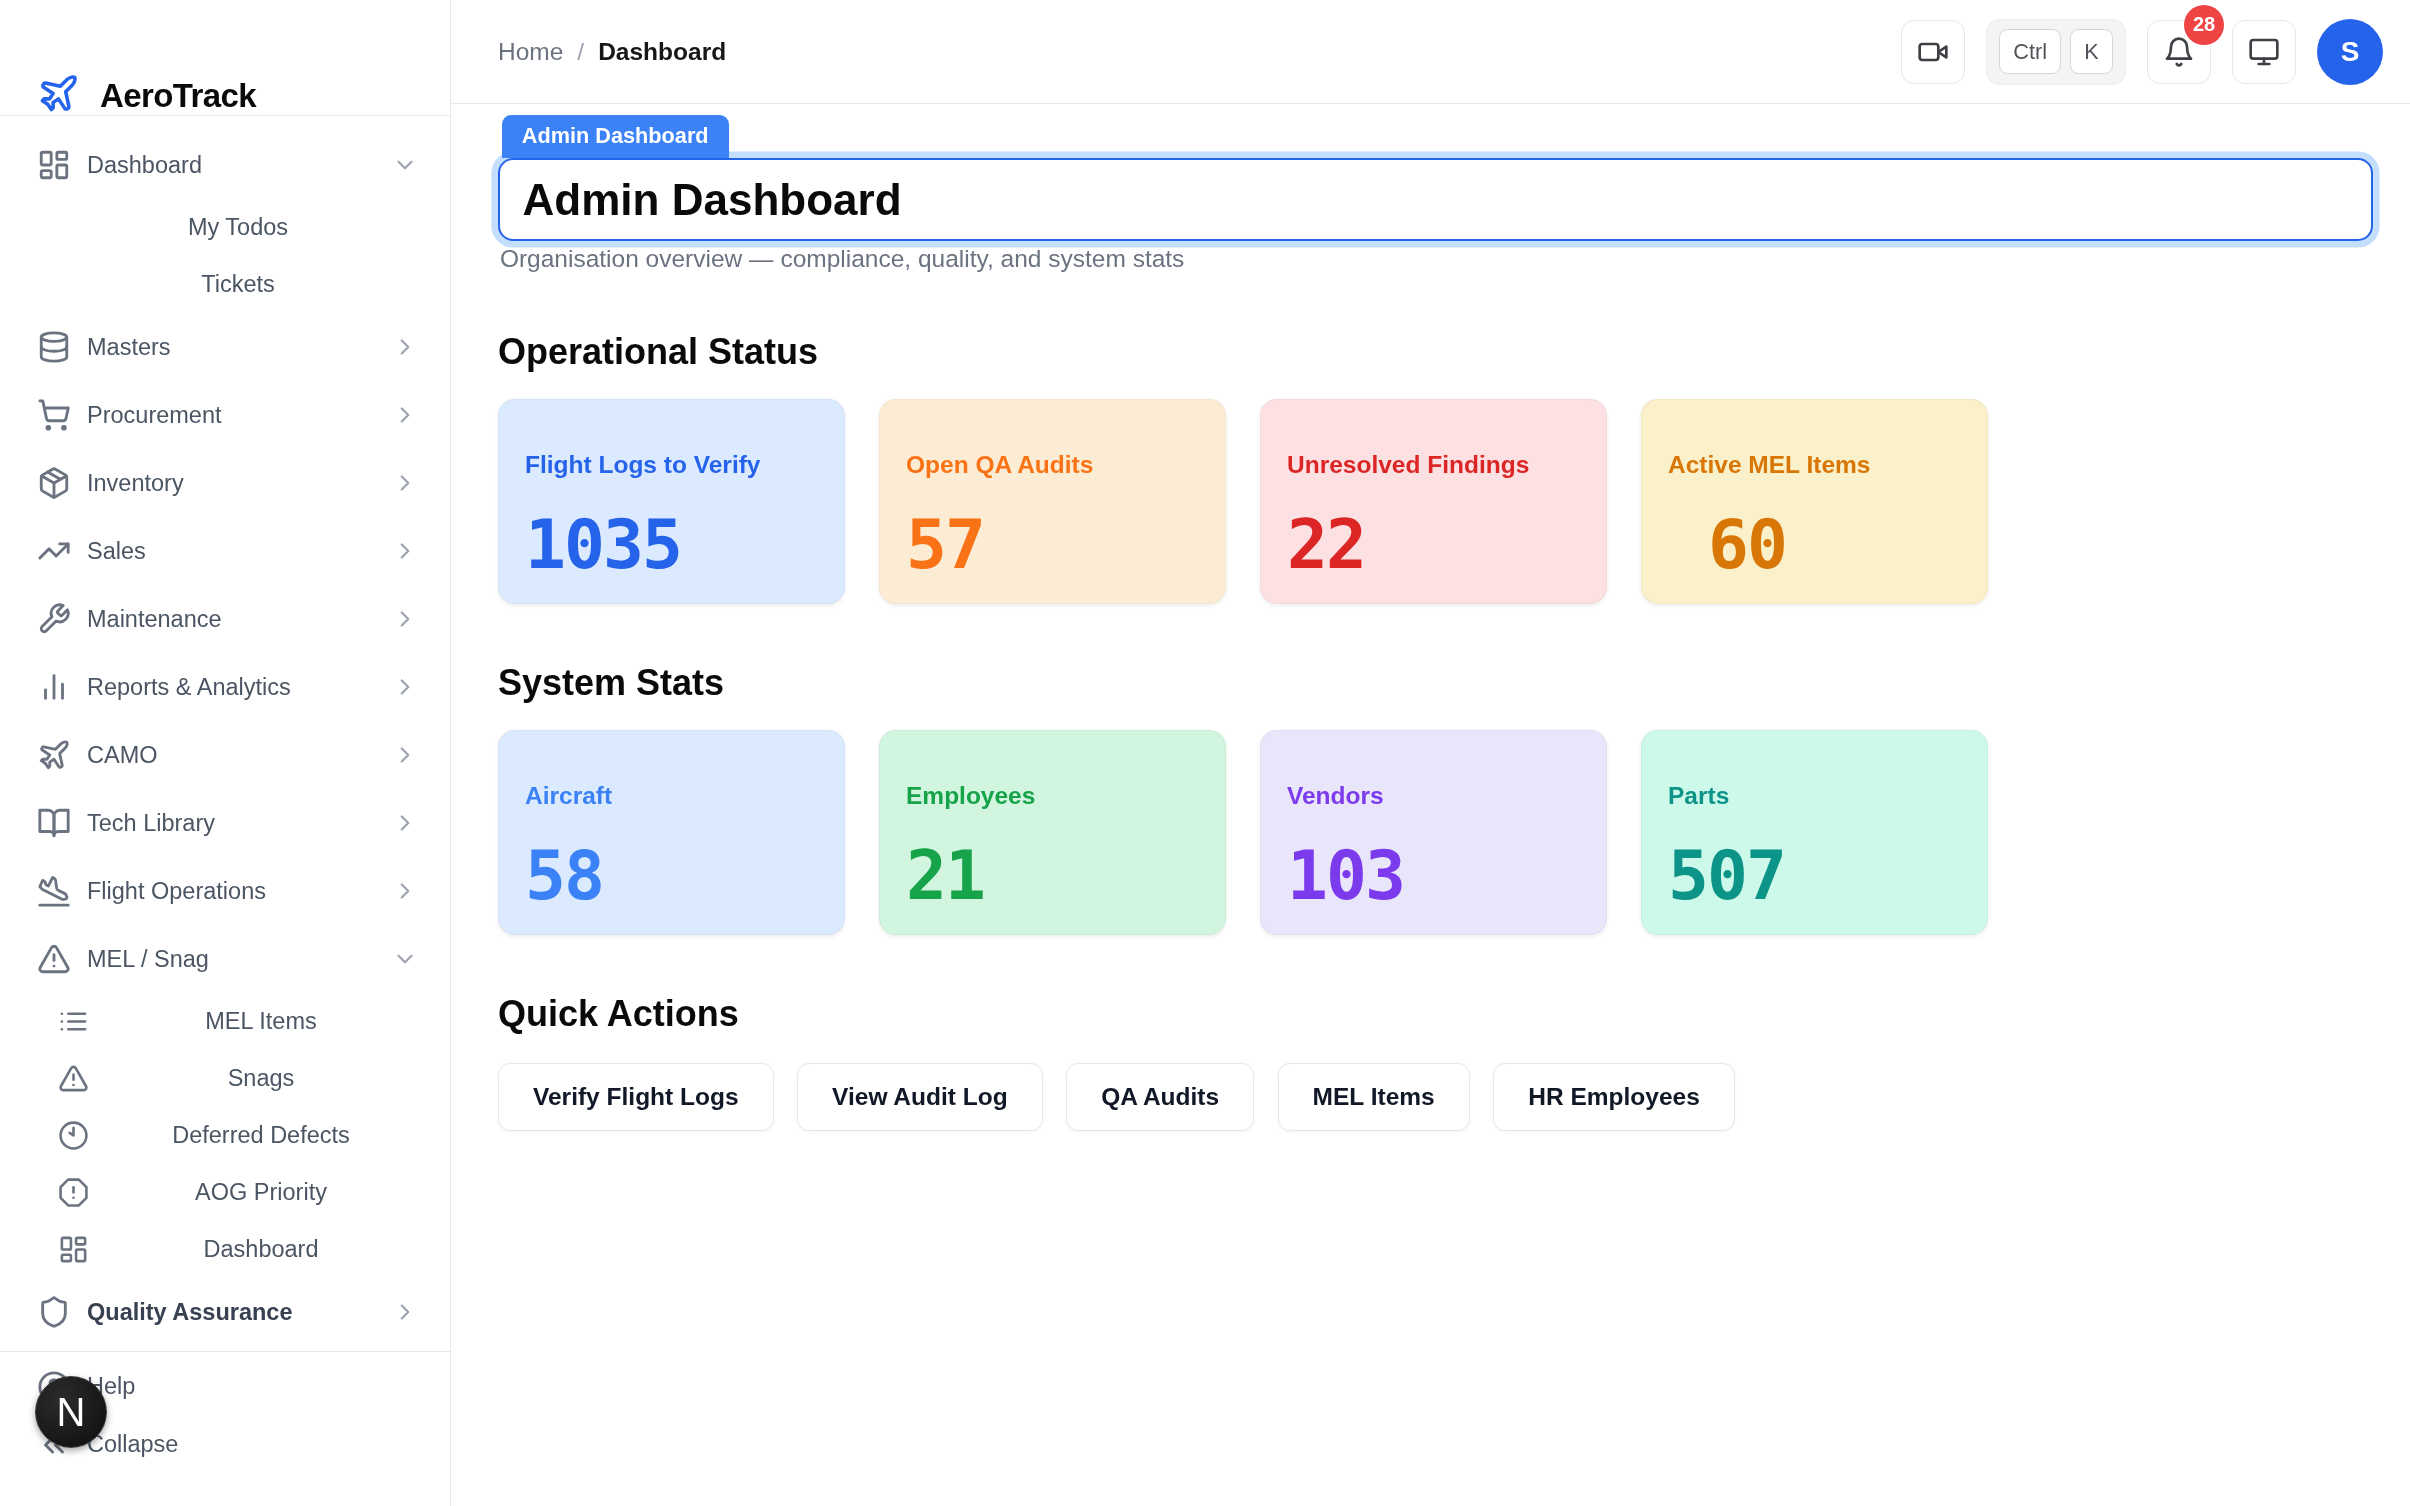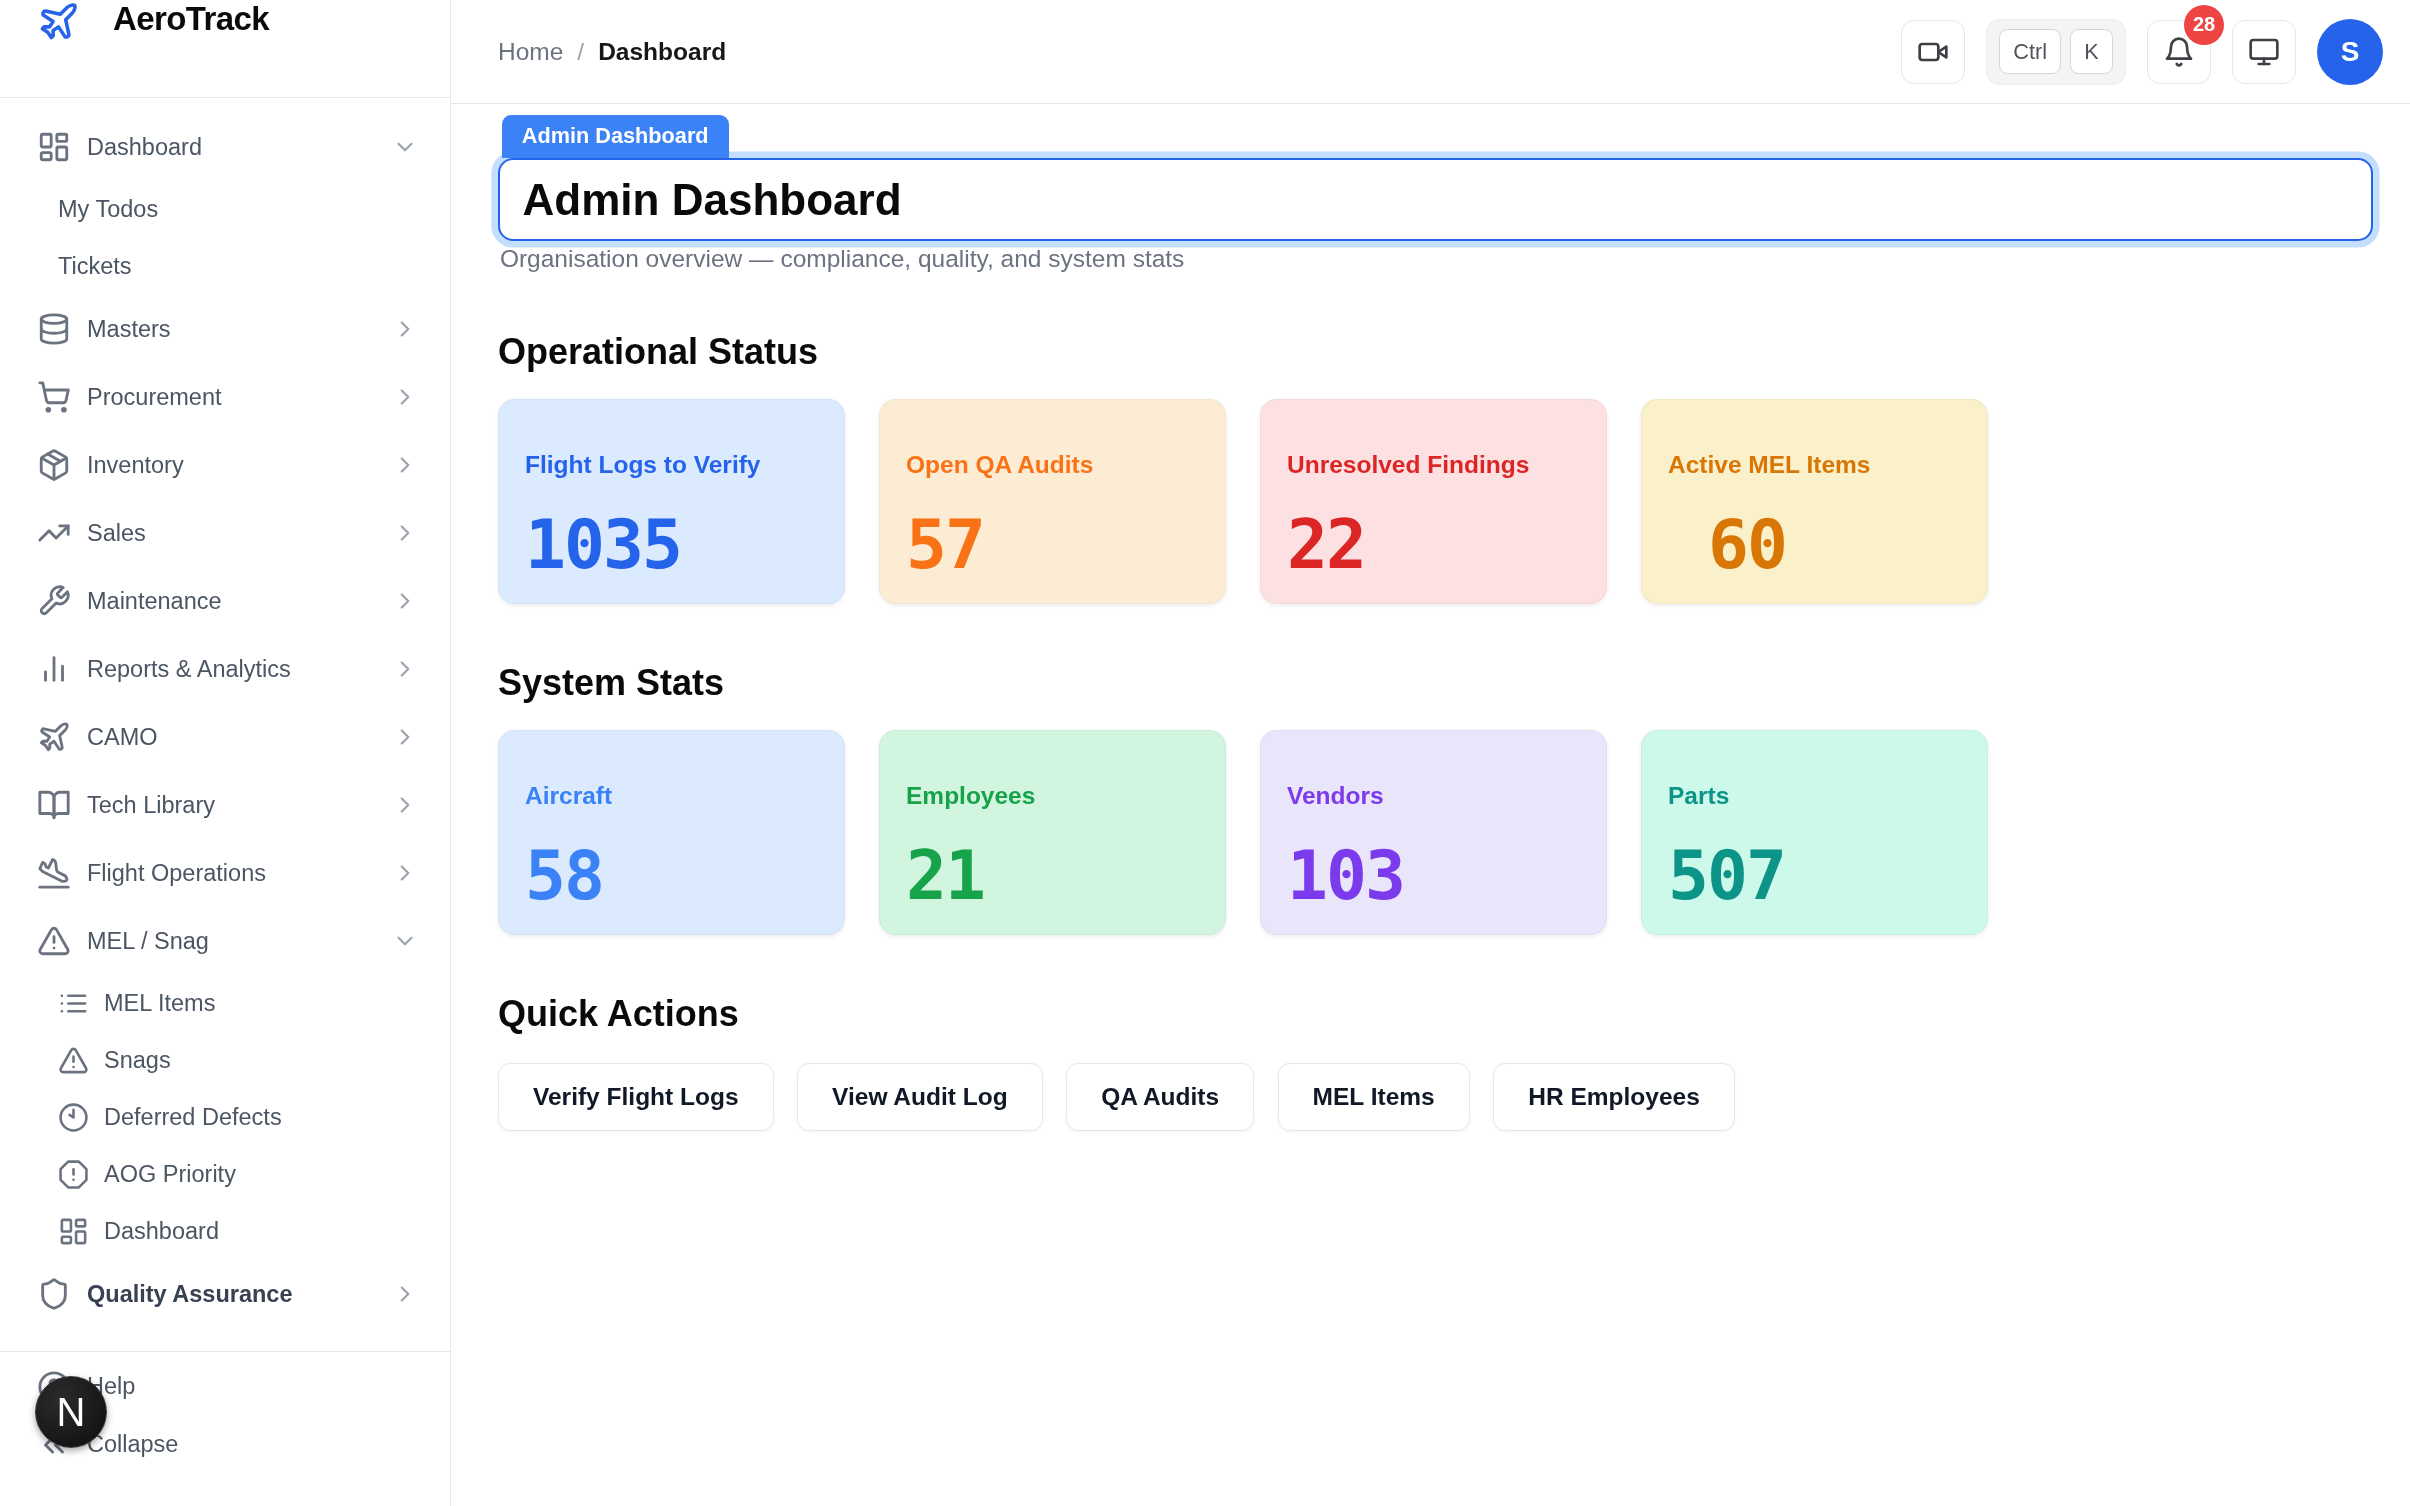--- a/index.html
+++ b/index.html
@@ -10,32 +10,32 @@
     display:flex;
   }
   svg.icon { display:block; }
 
   
   .sidebar {
     width:451px; min-width:451px; height:1507px;
     border-right:0.9px solid #e5e7eb;
     display:flex; flex-direction:column; position:relative; background:#fff;
   }
-  .logo-row { height:98px; border-bottom:0.9px solid #e5e7eb; display:flex; align-items:flex-start; padding-left:37px; gap:33px; }
+  .logo-row { height:116px; border-bottom:0.9px solid #e5e7eb; display:flex; align-items:flex-end; padding-left:37px; gap:20px; }
   .logo-plane { color:#2563eb; }
   .logo-text { font-size:33px; font-weight:700; color:#0a0a0a; letter-spacing:-0.6px; }
 
   .nav { flex:1; padding-top:15px; overflow:hidden; }
   .nav-item {
     height:68px; display:flex; align-items:center;
     padding:0 32px 0 37px; color:#4b5563; font-size:23.5px; cursor:pointer;
   }
   .nav-item .ico { width:34px; height:34px; margin-right:16px; color:#6b7280; flex:none; }
   .nav-item .label { flex:1; white-space:nowrap; }
-  .nav-sub { height:57px; padding-left:58px; }
+  .nav-sub { height:57px; padding-left:58px;text-align:center; }
   .nav-sub .ico { width:31px; height:31px; margin-right:15px; }
   .nav-sub.no-ico { padding-left:58px; }
   .chev { width:26px; height:26px; color:#9ca3af; flex:none; }
   .nav-emph .label { font-weight:600; color:#374151; }
 
   .sidebar-footer { border-top:0.9px solid #e5e7eb; padding-top:5.6px; height:156px; }
   .sidebar-footer .nav-item { height:58px; }
 
   .next-badge {
     position:absolute; left:35px; top:1376px; width:72px; height:72px; border-radius:50%;

